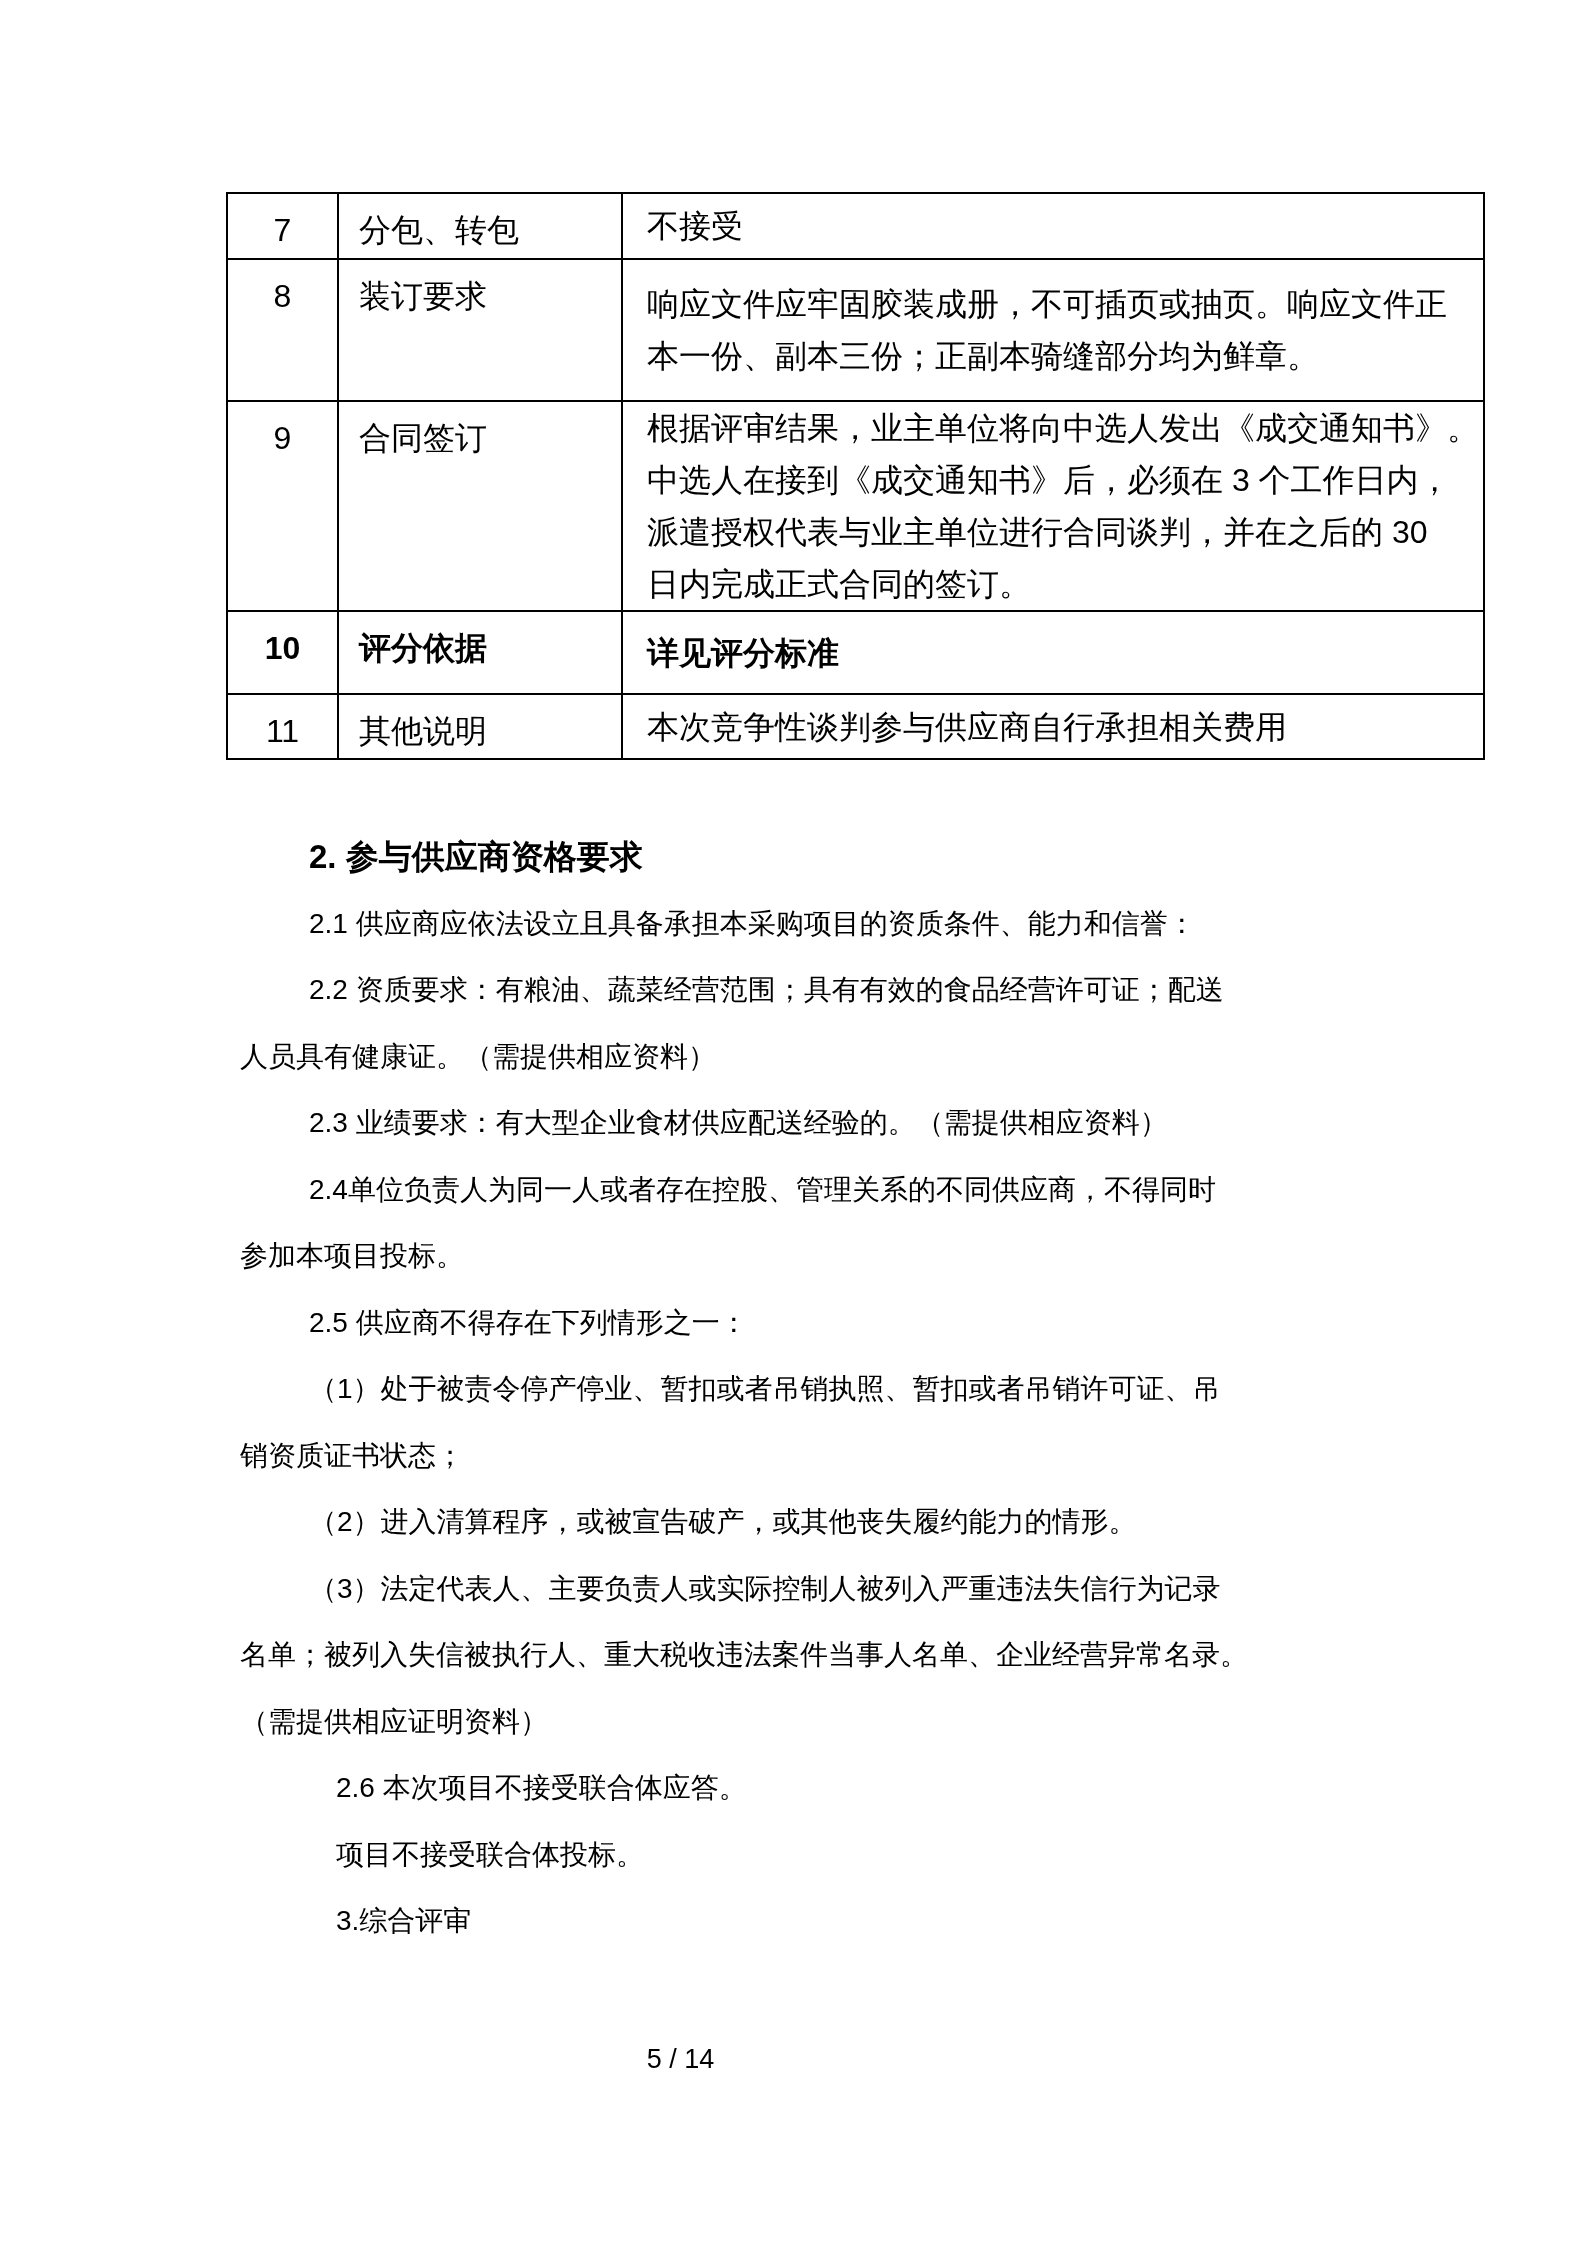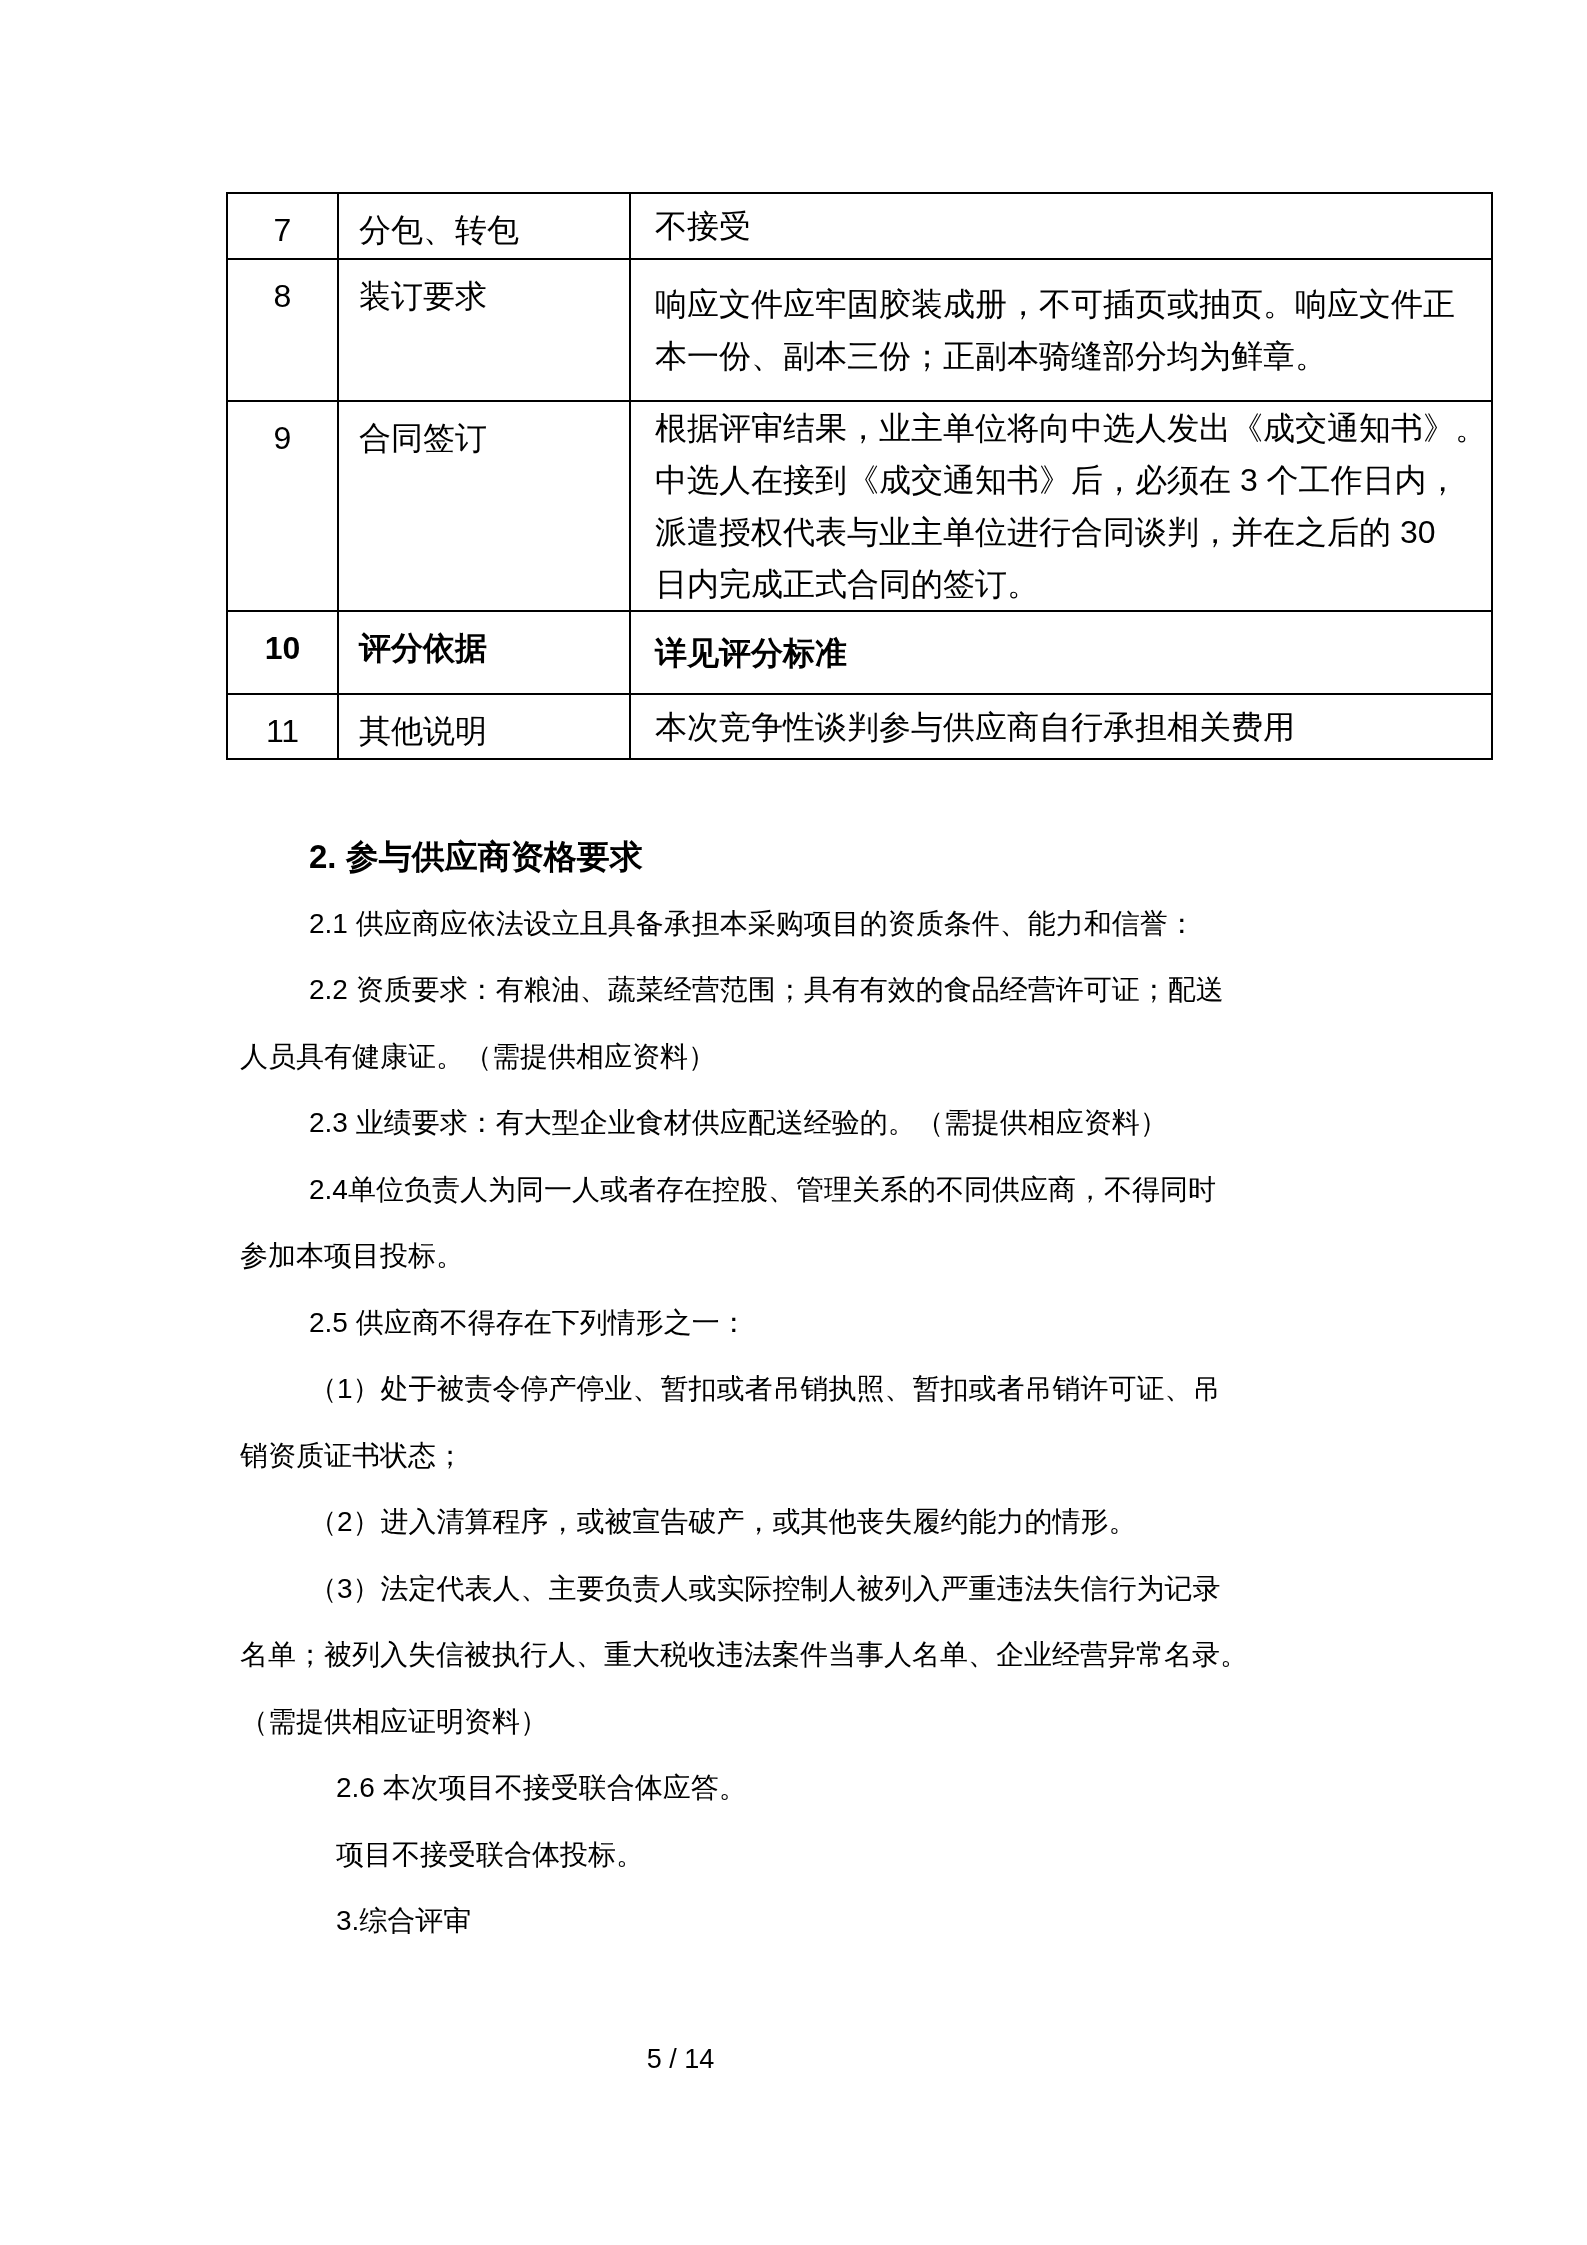--- a/index.html
+++ b/index.html
@@ -40,21 +40,21 @@
     width: 107px;
     text-align: center;
     vertical-align: top;
     padding-top: 10px;
     font-size: 44px;
     line-height: 52px;
   }
   td.col-label {
     width: 262px;
     vertical-align: top;
-    padding: 14px 8px 0 20px;
+    padding: 14px 0 0 20px;
     line-height: 44px;
   }
   td.col-content {
     width: 822px;
     vertical-align: middle;
     padding: 0 14px 0 24px;
   }
   .cline {
     line-height: 52px;
     white-space: nowrap;

